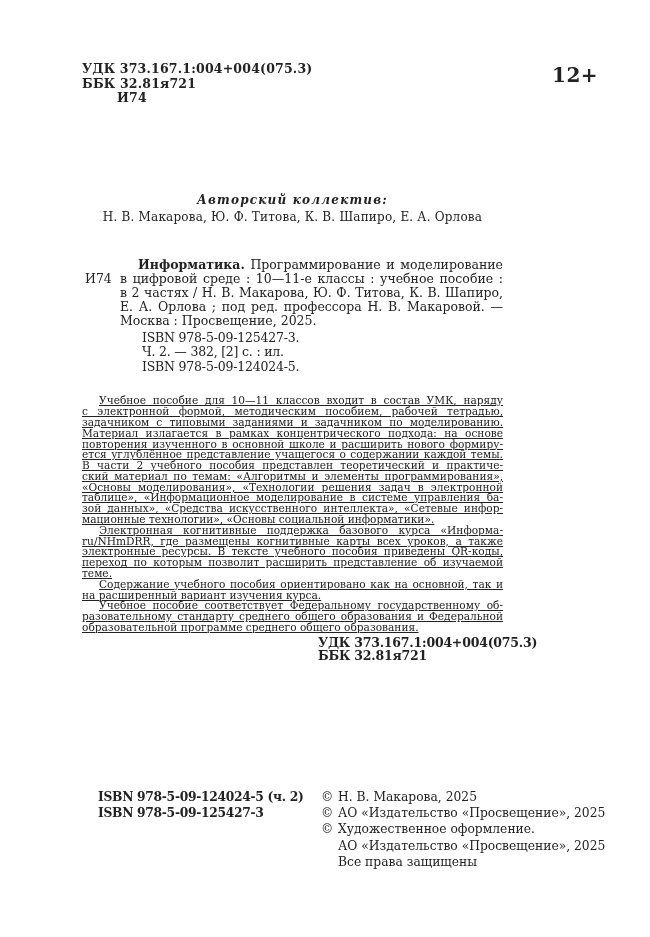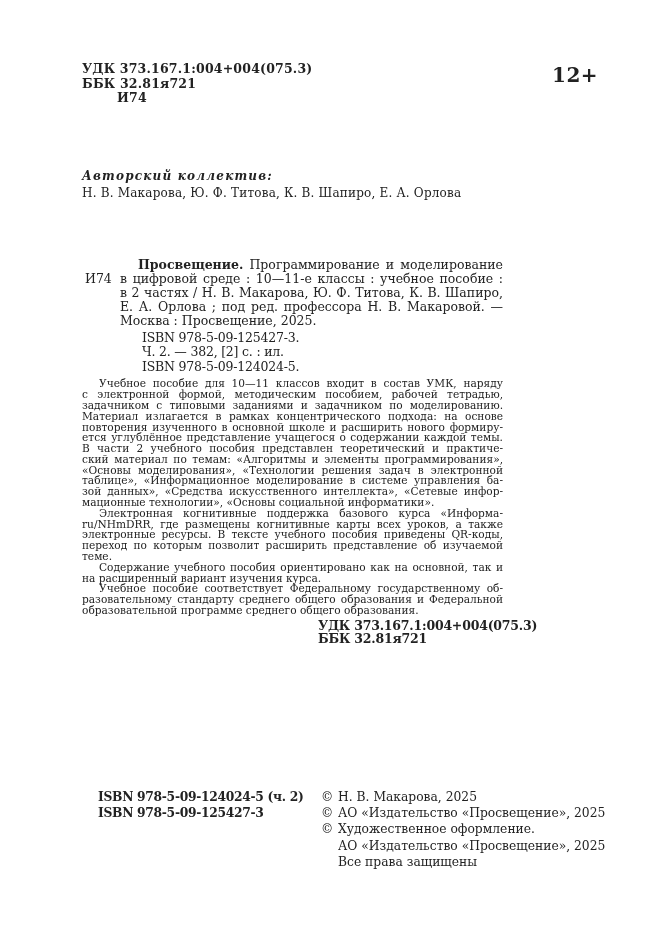--- a/index.html
+++ b/index.html
@@ -23,38 +23,38 @@
   .top-block .ln:nth-child(3) { padding-left: 35px; }
 
   
   .age {
     position: absolute; left: 552px; top: 63px;
     font-weight: bold; font-size: 20px; letter-spacing: 0.5px;
   }
 
   
   .authors {
-    position: absolute; left: 82px; top: 168px; width: 421px;
-    font-size: 12px; line-height: 17px;
+    position: absolute; left: 82px; top: 192px; width: 421px;
+    text-align: center; font-size: 12px; line-height: 17px;
   }
   .authors .heading { font-weight: bold; font-style: italic; letter-spacing: 1.2px; }
   .authors .names { letter-spacing: 0.2px; }
 
   
   .main {
     position: absolute; left: 82px; top: 258px; width: 421px;
     font-size: 12.5px; line-height: 13.9px;
   }
   .biblio { margin-left: 38px; position: relative; }
   .biblio .first { text-align: justify; text-align-last: justify; text-indent: 18px; }
   .biblio-index { position: absolute; left: -35px; top: 13.9px; }
 
   .isbn-block { margin-left: 60px; margin-top: 3px; line-height: 14.6px; letter-spacing: -0.2px; }
 
-  .annotation { margin-top: 4px; font-size: 10.6px; line-height: 10.8px; }
+  .annotation { margin-top: 21px; font-size: 10.6px; line-height: 10.8px; text-decoration: underline; }
   .para .ln:first-child { text-indent: 17px; }
 
   .udk-block {
     margin-top: 3px; margin-left: 236px;
     font-weight: bold; font-size: 12.5px; line-height: 13.5px;
     letter-spacing: -0.2px; white-space: nowrap;
   }
 
   
   .footer {
@@ -82,21 +82,21 @@
 
 <div class="authors">
   <div class="heading">Авторский коллектив:</div>
   <div class="names">Н. В. Макарова, Ю. Ф. Титова, К. В. Шапиро, Е. А. Орлова</div>
 </div>
 
 <div class="main">
 
   <div class="biblio">
     <span class="biblio-index">И74</span>
-    <div class="first"><b>Просвещение.</b> <span>Программирование и моделирование</span></div>
+    <div class="first"><b>Информатика.</b> <span>Программирование и моделирование</span></div>
     <div>
         <div class="ln jst">в цифровой среде : 10—11-е классы : учебное пособие :</div>
         <div class="ln jst">в 2 частях / Н. В. Макарова, Ю. Ф. Титова, К. В. Шапиро,</div>
         <div class="ln jst">Е. А. Орлова ; под ред. профессора Н. В. Макаровой. —</div>
         <div class="ln">Москва : Просвещение, 2025.</div>
       </div>
   </div>
 
   <div class="isbn-block">
       <div class="ln">ISBN 978-5-09-125427-3.</div>

